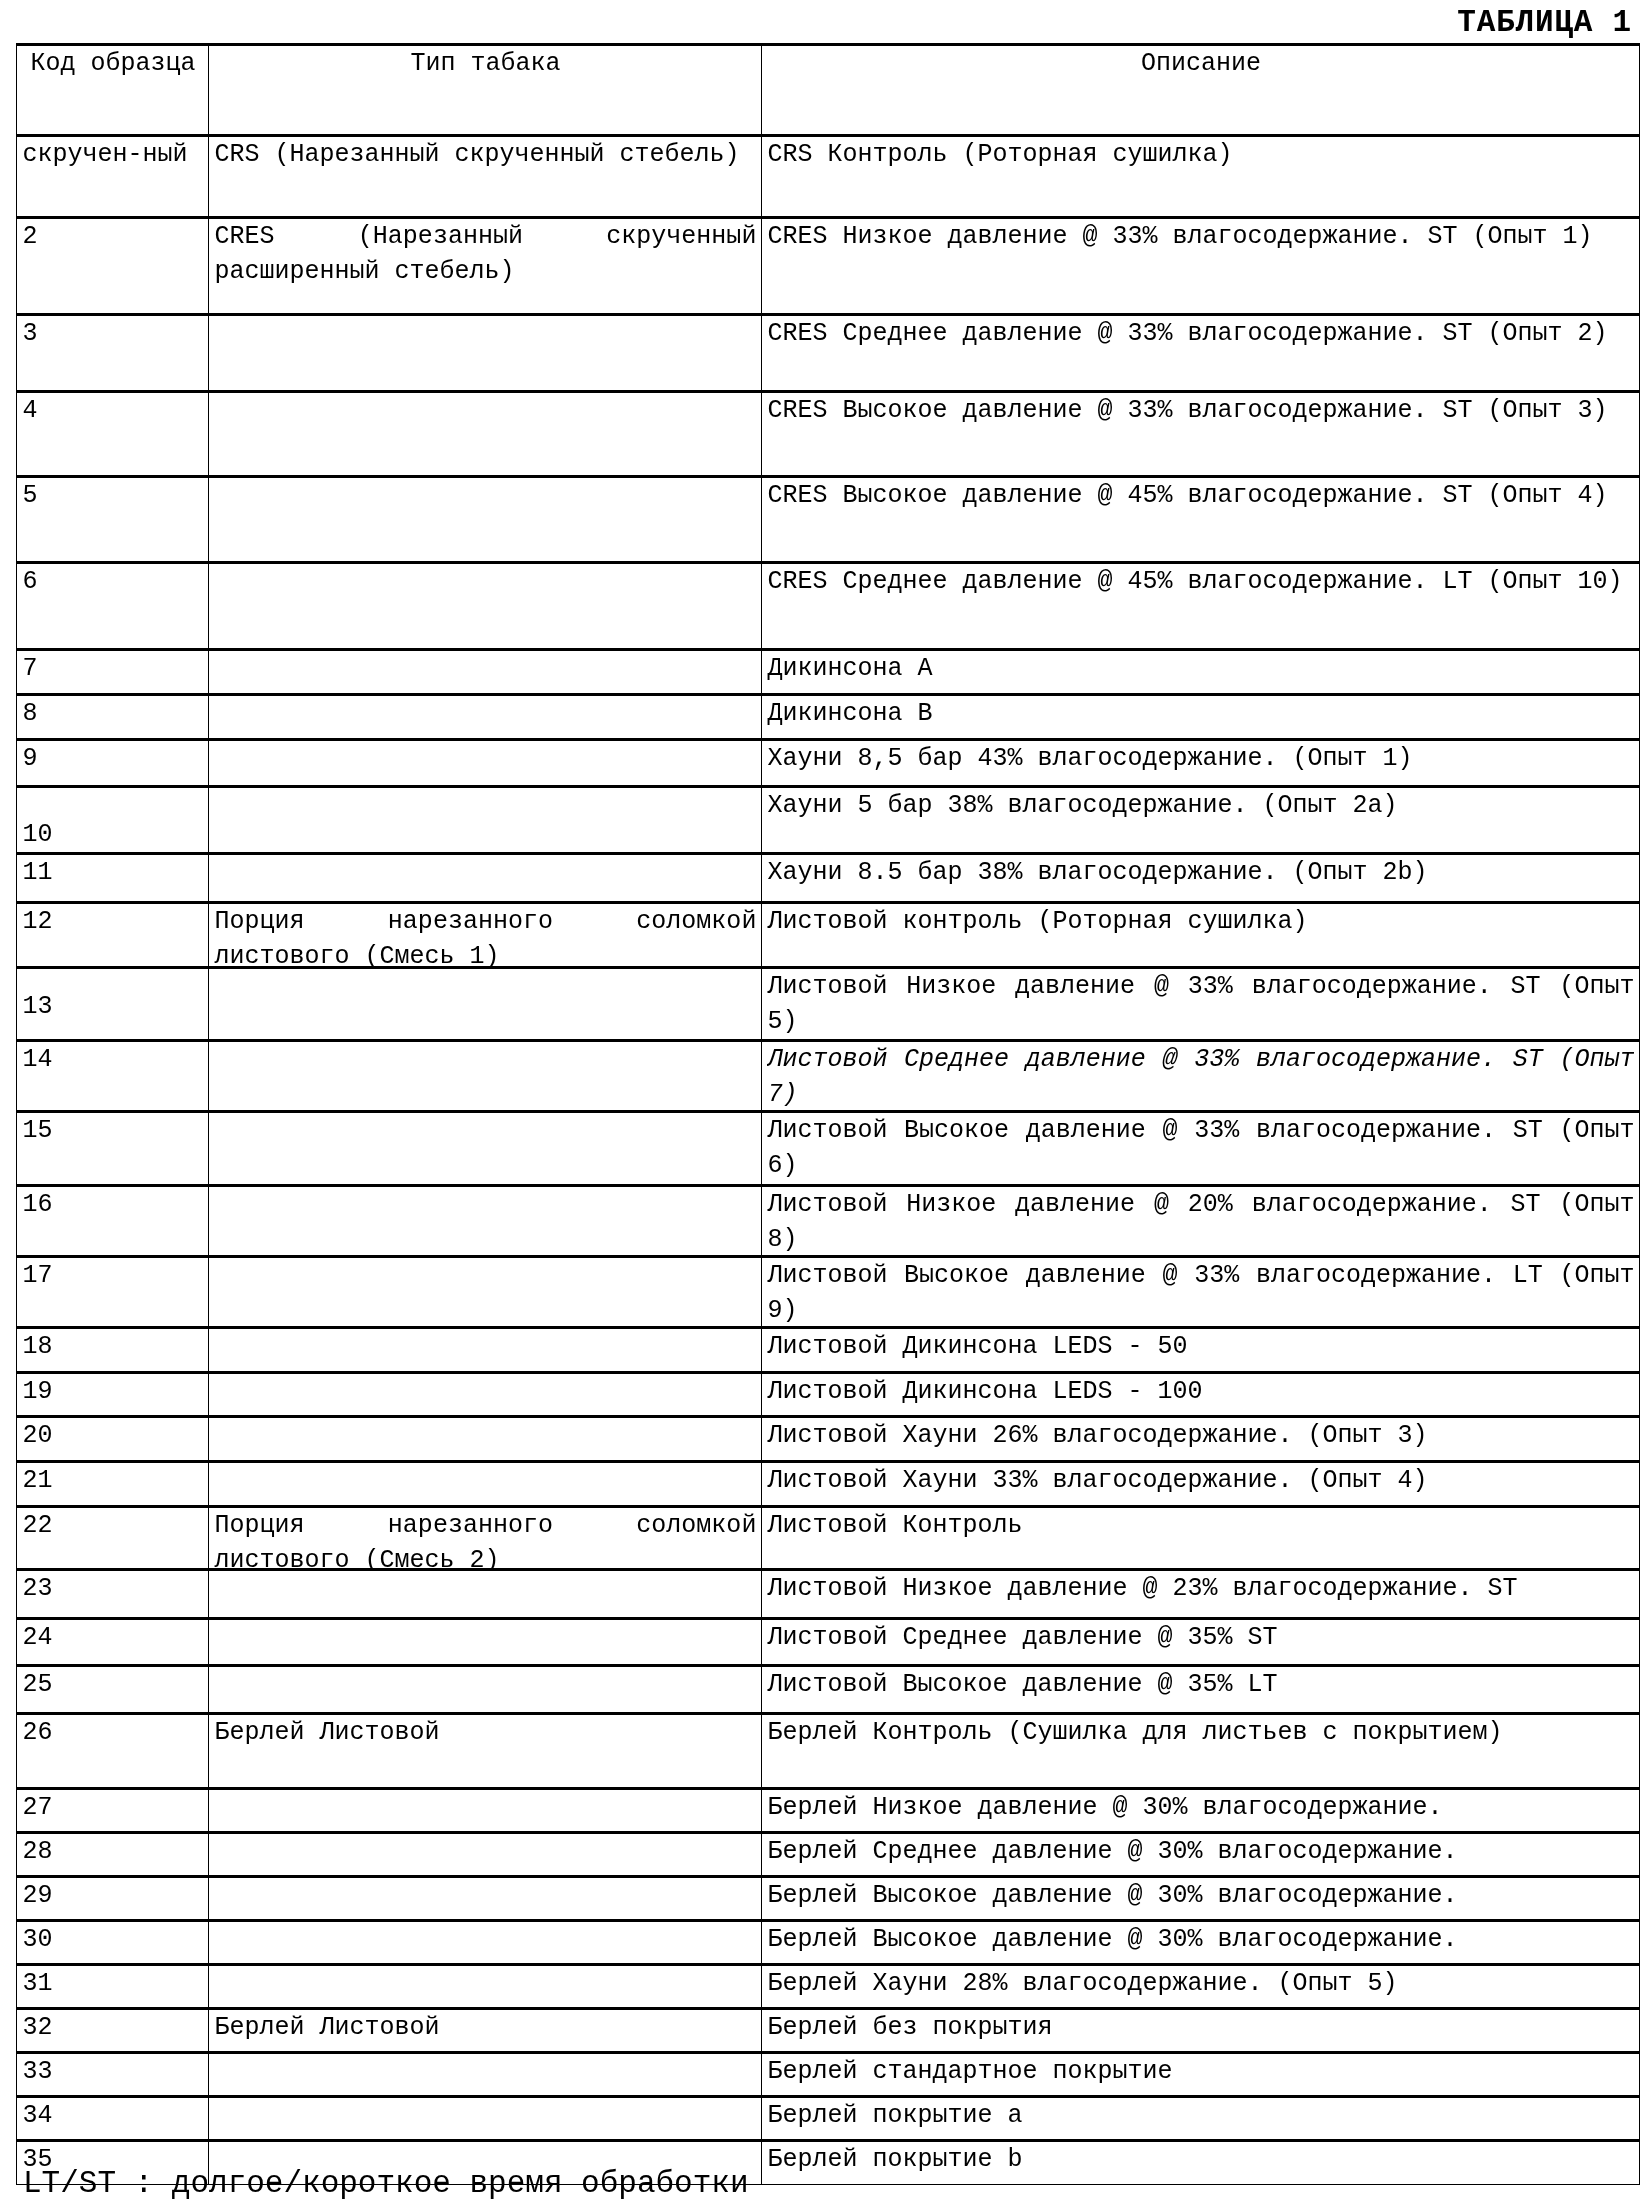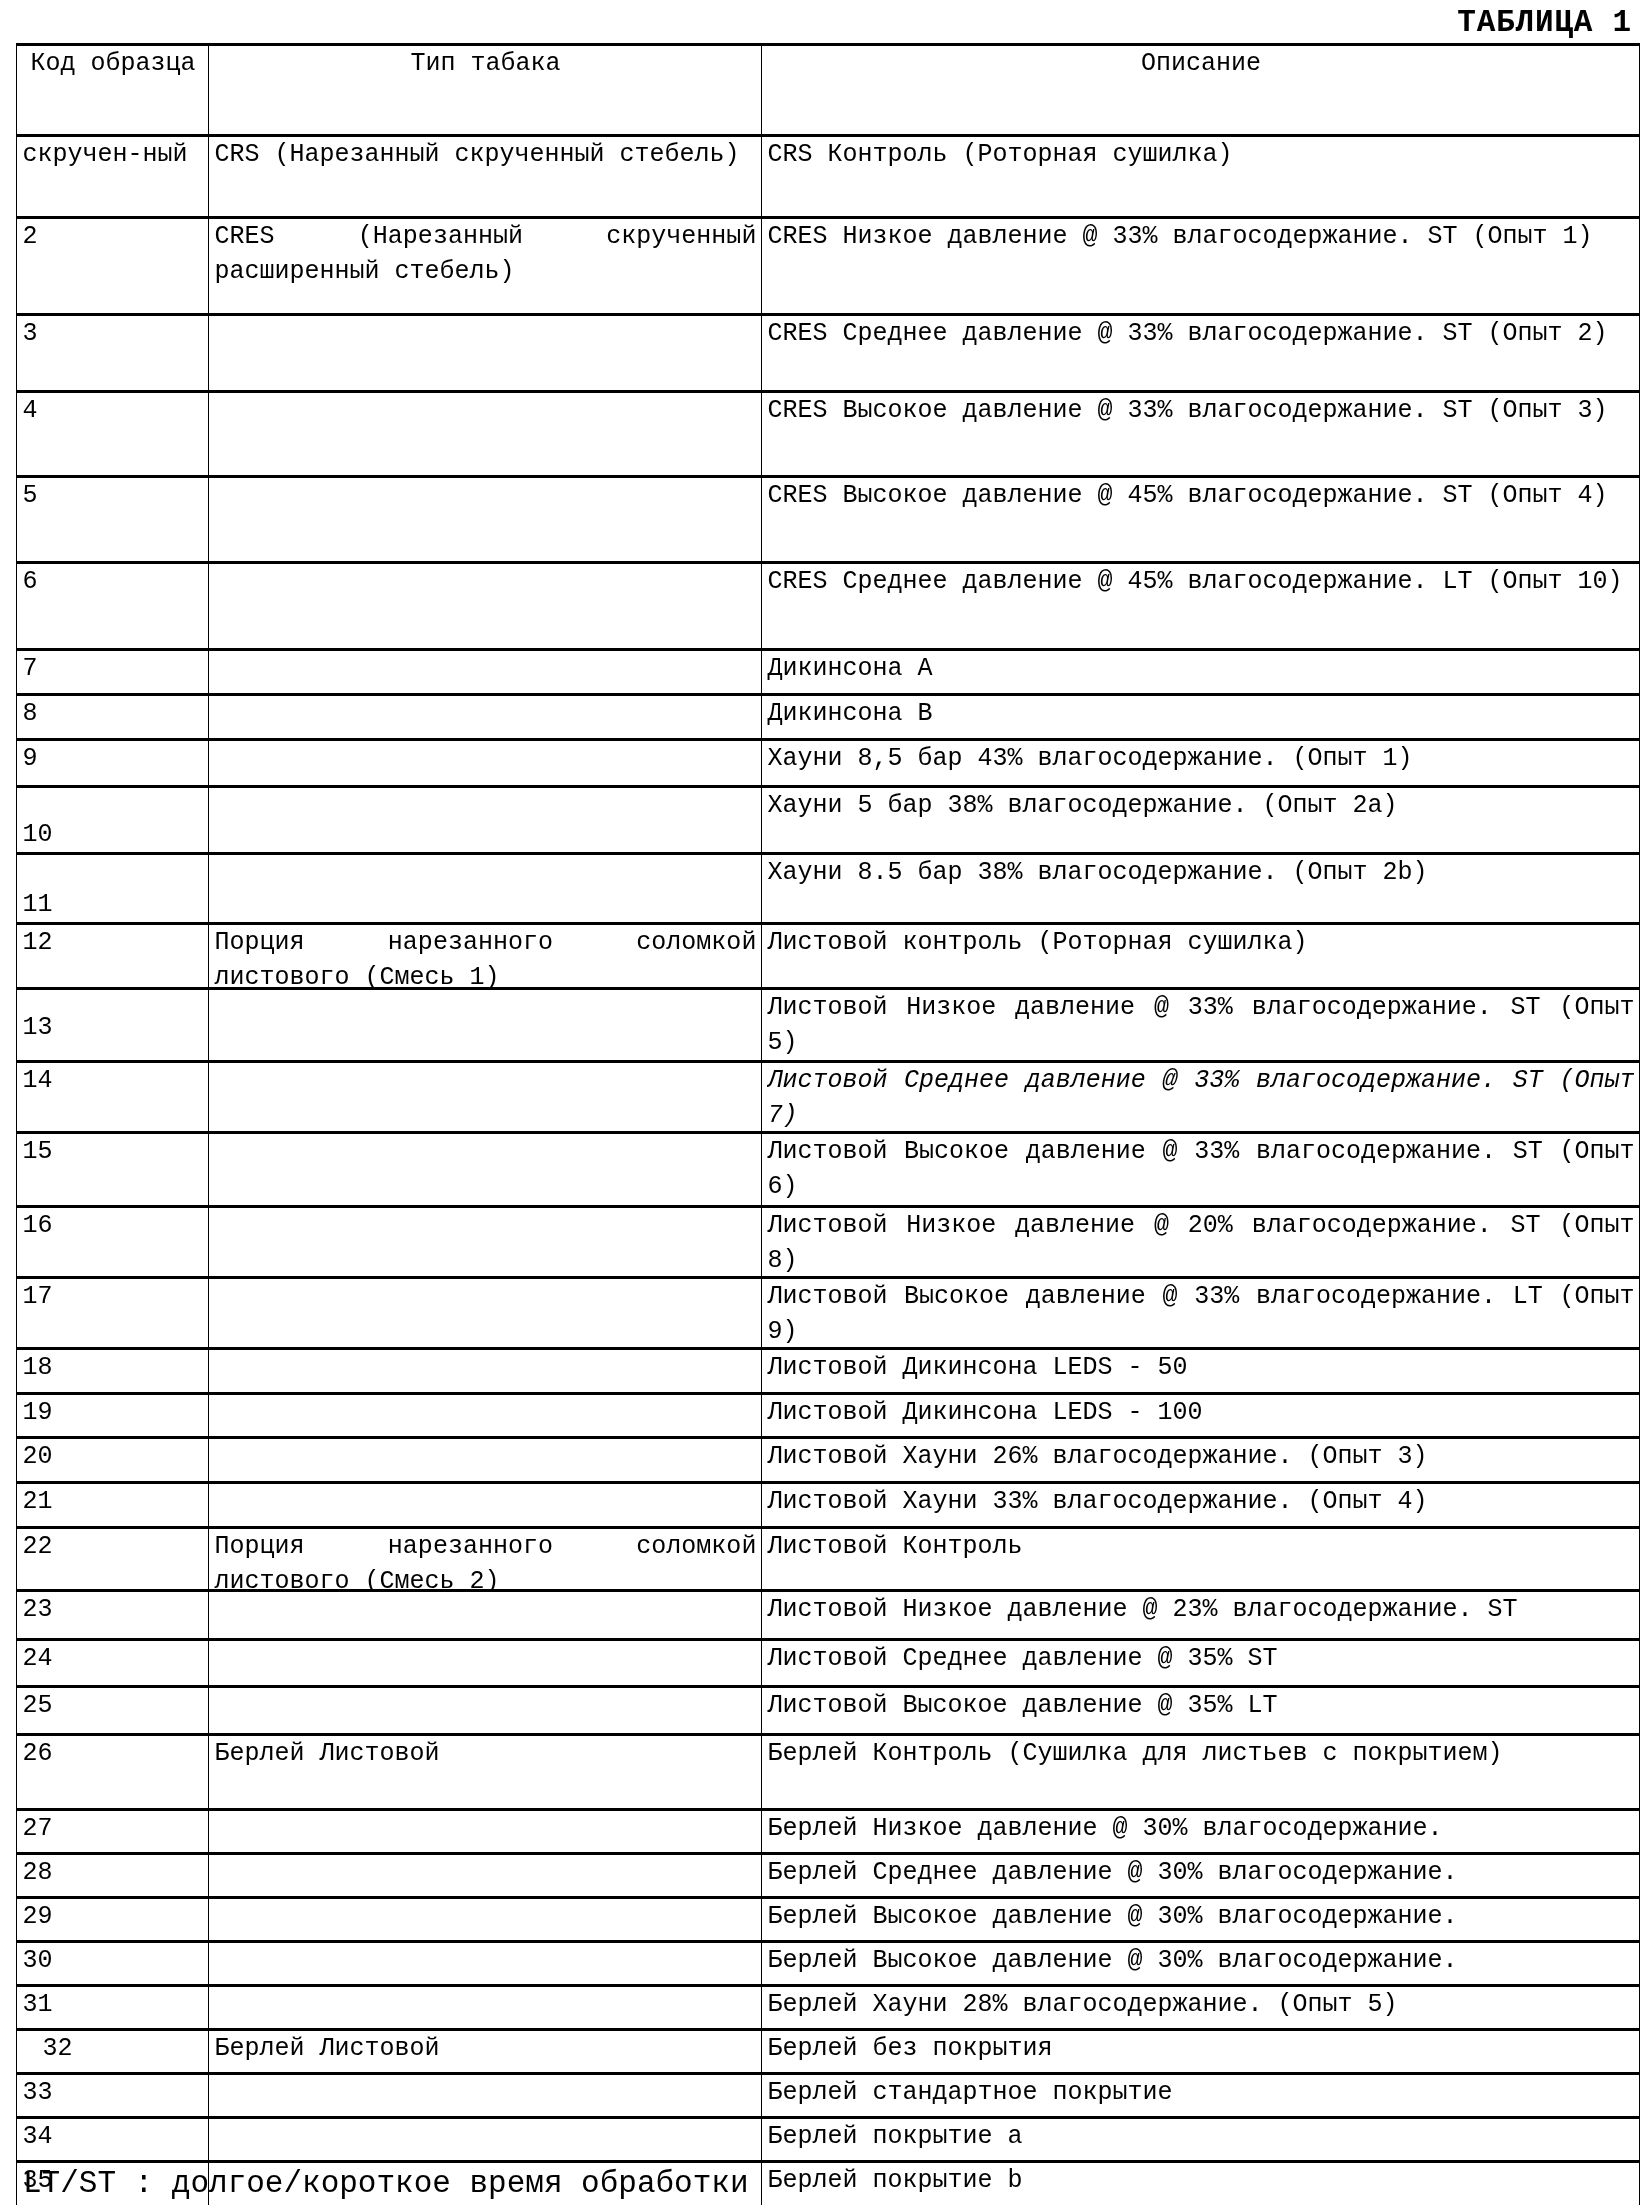--- a/index.html
+++ b/index.html
@@ -150,21 +150,21 @@
         </td>
         <td class="just">
           <span class="clip" style="max-height: 42px;"></span>
         </td>
         <td class="just">
           <span class="clip" style="max-height: 42px;">Хауни 5 бар 38% влагосодержание. (Опыт 2а)</span>
         </td>
       </tr>
       <tr style="height: 49px;">
         <td>
-          <span class="clip" style="max-height: 46px; margin-top: 32px;">11</span>
+          <span class="clip" style="max-height: 46px;">11</span>
         </td>
         <td class="just">
           <span class="clip" style="max-height: 46px;"></span>
         </td>
         <td class="just">
           <span class="clip" style="max-height: 46px;">Хауни 8.5 бар 38% влагосодержание. (Опыт 2b)</span>
         </td>
       </tr>
       <tr style="height: 65px;">
         <td>
@@ -381,21 +381,21 @@
         </td>
         <td class="just">
           <span class="clip" style="max-height: 41px;"></span>
         </td>
         <td class="just">
           <span class="clip" style="max-height: 41px;">Берлей Хауни 28% влагосодержание. (Опыт 5)</span>
         </td>
       </tr>
       <tr style="height: 44px;">
         <td>
-          <span class="clip" style="max-height: 41px; margin-left: 20px;">32</span>
+          <span class="clip" style="max-height: 41px;">32</span>
         </td>
         <td class="just">
           <span class="clip" style="max-height: 41px;">Берлей Листовой</span>
         </td>
         <td class="just">
           <span class="clip" style="max-height: 41px;">Берлей без покрытия</span>
         </td>
       </tr>
       <tr style="height: 44px; margin-left: 18px;">
         <td>

